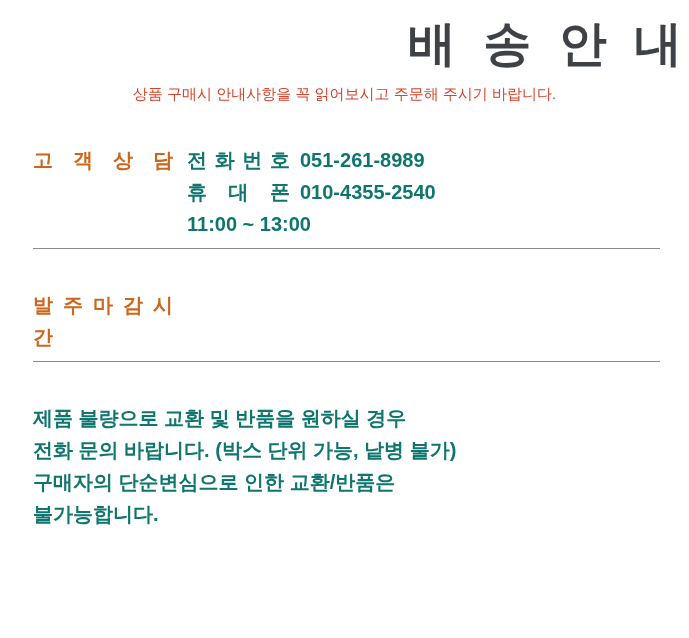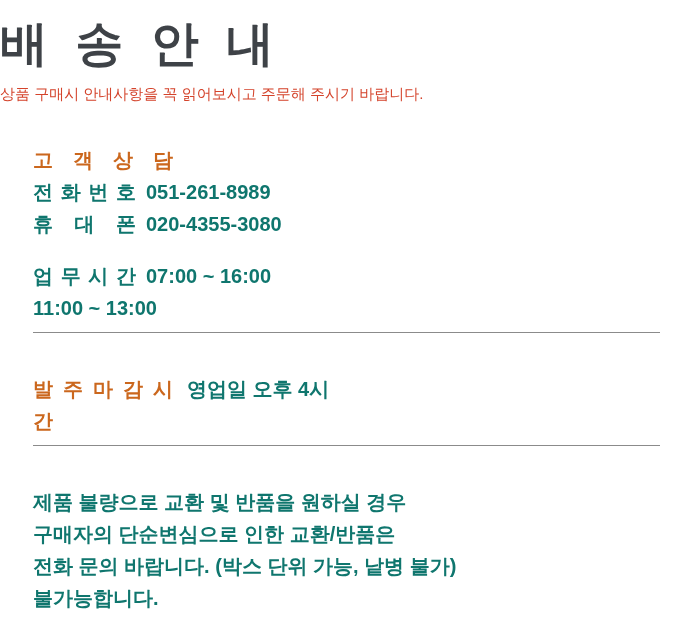--- a/index.html
+++ b/index.html
@@ -11,47 +11,46 @@
     position: relative;
     width: 689px;
     height: 638px;
     background: #ffffff;
     overflow: hidden;
     box-sizing: border-box;
   }
   .title {
     margin: 0;
     padding-top: 13px;
-    text-align: left;
+    text-align: right;
     font-size: 48px;
     line-height: 62px;
     font-weight: 700;
     letter-spacing: 7px;
     color: #3e4247;
     white-space: nowrap;
   }
   .subtitle {
     margin: 9px 0 0 0;
-    text-align: left;
+    text-align: center;
     font-size: 15px;
     line-height: 20px;
     font-weight: 400;
     color: #d4432b;
   }
   .content {
     padding: 0 29px 0 33px;
   }
   .info-section {
     display: flex;
     align-items: flex-start;
     margin-bottom: 8px;
     margin-top: 40px;
   }
   .info-section.first {
-    flex-direction: column;
   }
   .section-label {
     width: 140px;
     min-width: 140px;
     margin-right: 14px;
     text-align: justify;
     text-align-last: justify;
     color: #cb671d;
     font-size: 20px;
     line-height: 32px;
@@ -92,46 +91,41 @@
 
     <section class="info-section first">
       <div class="section-label">고 객 상 담</div>
       <div class="section-body">
         <div class="row">
           <span class="row-label">전 화 번 호</span>
           <span class="row-value">051-261-8989</span>
         </div>
         <div class="row">
           <span class="row-label">휴 대 폰</span>
-          <span class="row-value">020-4355-3080</span>
-        </div>
-        <div class="row group-gap">
-          <span class="row-label">업 무 시 간</span>
-          <span class="row-value">07:00 ~ 16:00</span>
+          <span class="row-value">010-4355-2540</span>
         </div>
         <div class="row">
           <span class="row-value">11:00 ~ 13:00</span>
         </div>
       </div>
     </section>
 
     <hr class="divider">
 
     <section class="info-section">
       <div class="section-label">발 주 마 감 시 간</div>
       <div class="section-body">
-        <div class="line">영업일 오후 4시</div>
       </div>
     </section>
 
     <hr class="divider">
 
     <section class="info-section">
       <div class="section-body">
         <div class="line">제품 불량으로 교환 및 반품을 원하실 경우</div>
+        <div class="line">전화 문의 바랍니다. (박스 단위 가능, 낱병 불가)</div>
         <div class="line">구매자의 단순변심으로 인한 교환/반품은</div>
-        <div class="line">전화 문의 바랍니다. (박스 단위 가능, 낱병 불가)</div>
         <div class="line">불가능합니다.</div>
       </div>
     </section>
 
   </div>
 </div>
 
 </body></html>

